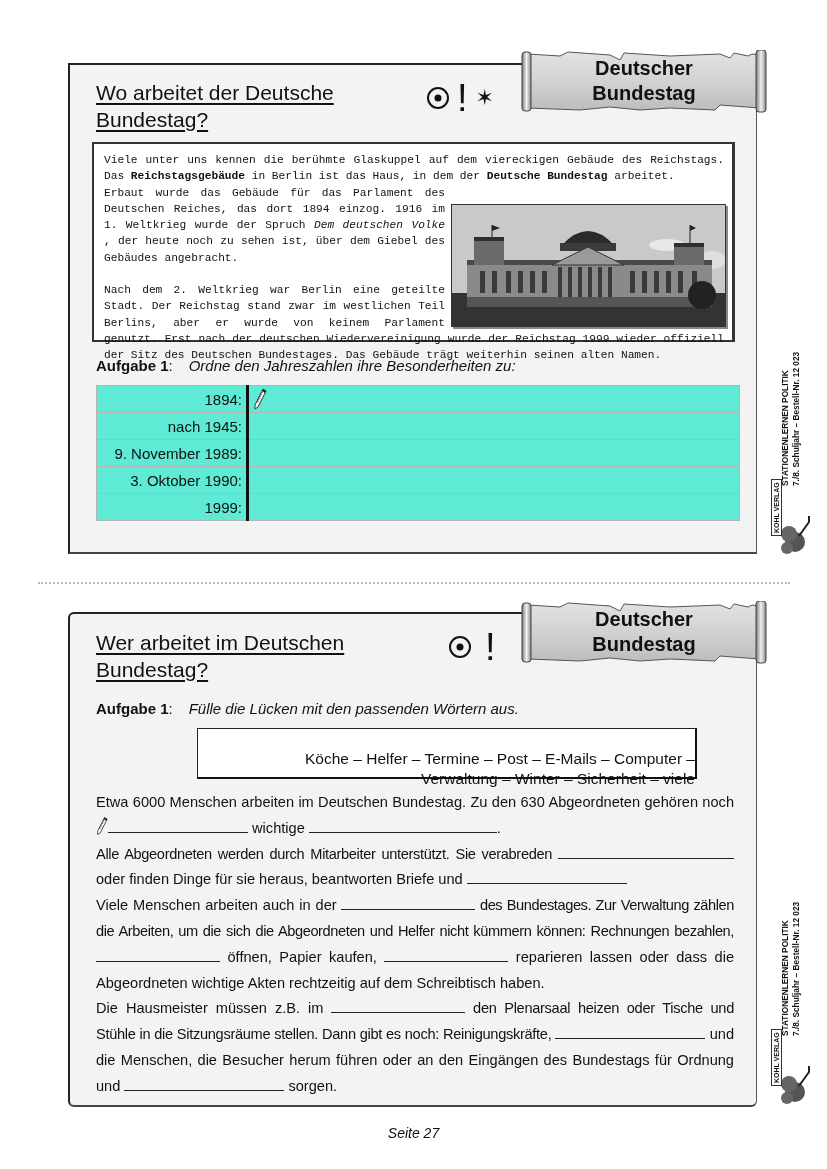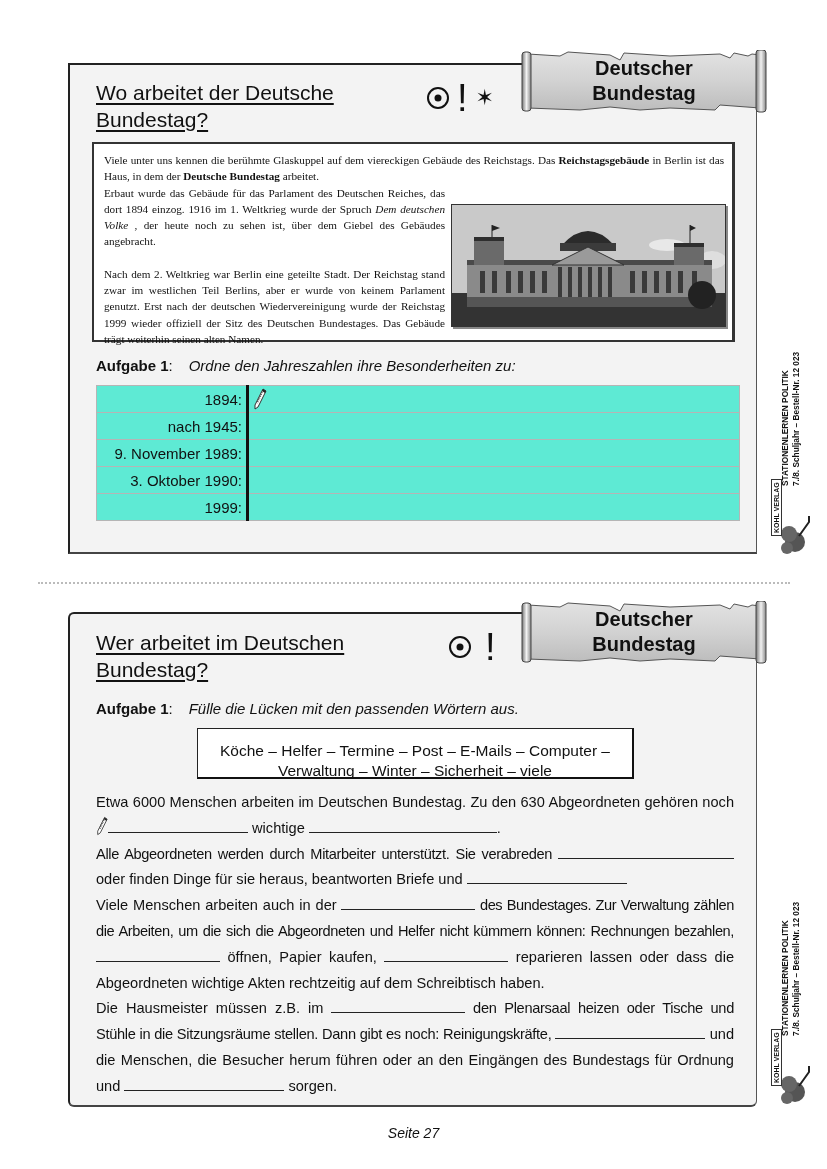--- a/index.html
+++ b/index.html
@@ -37,21 +37,21 @@
   }
   .banner svg { position: absolute; left: 0; top: 0; }
   .banner-text {
     position: absolute; left: 0; right: 0; top: 6px; text-align: center;
     font-weight: bold; font-size: 20px; line-height: 25px; color: #111;
   }
 
   .infobox {
     position: absolute; left: 22px; top: 77px; width: 643px; height: 200px;
     background: #fff; border: 2px solid #333; border-right-width: 3px; box-sizing: border-box;
-    font-family: Liberation Serif, serif; font-size: 11.2px; line-height: 16.3px;
+    font-family: Liberation Mono, monospace; font-size: 11.2px; line-height: 16.3px;
     padding: 8px 8px 0 10px; color: #111;
   }
   .infobox p { margin: 0; text-align: justify; }
   .photo {
     float: right; width: 273px; height: 121px; margin: 3px -2px 0 6px;
     border: 1px solid #333; box-shadow: 2px 2px 0 #888; position: relative; overflow: hidden;
     background: linear-gradient(#bcbcbc 0%, #d4d4d4 55%, #6a6a6a 70%, #2e2e2e 100%);
   }
 
   .task { position: absolute; left: 26px; font-size: 15px; }
@@ -59,23 +59,23 @@
   .task .instr { font-style: italic; margin-left: 16px; }
 
   table.years {
     position: absolute; left: 26px; top: 320px; width: 644px; border-collapse: collapse;
     background: #5eead4;
   }
   table.years td { border: 1px solid #b5b5b5; height: 26px; padding: 0; font-size: 15px; }
   table.years td.y { width: 145px; text-align: right; padding-right: 4px; border-right: 3px solid #111; }
 
   .wordbox {
-    position: absolute; left: 127px; top: 114px; width: 437px; height: 51px;
+    position: absolute; left: 127px; top: 114px; width: 500px; height: 51px;
     background: #fff; border: 1px solid #222; border-right: 2px solid #111; border-bottom: 2px solid #111;
-    box-sizing: border-box; text-align: center; font-size: 15.5px; line-height: 20px; padding-top: 12px;
+    box-sizing: border-box; text-align: right; font-size: 15.5px; line-height: 20px; padding-top: 20px;
   }
 
   .cloze {
     position: absolute; left: 26px; top: 176px; width: 638px;
     font-size: 14.6px; line-height: 25.8px; text-align: justify;
   }
   .cloze p { margin: 0; }
   .gap { display: inline-block; border-bottom: 1px solid #222; height: 14px; vertical-align: baseline; }
 
   .pencil-icon { display: inline-block; vertical-align: -3px; }

